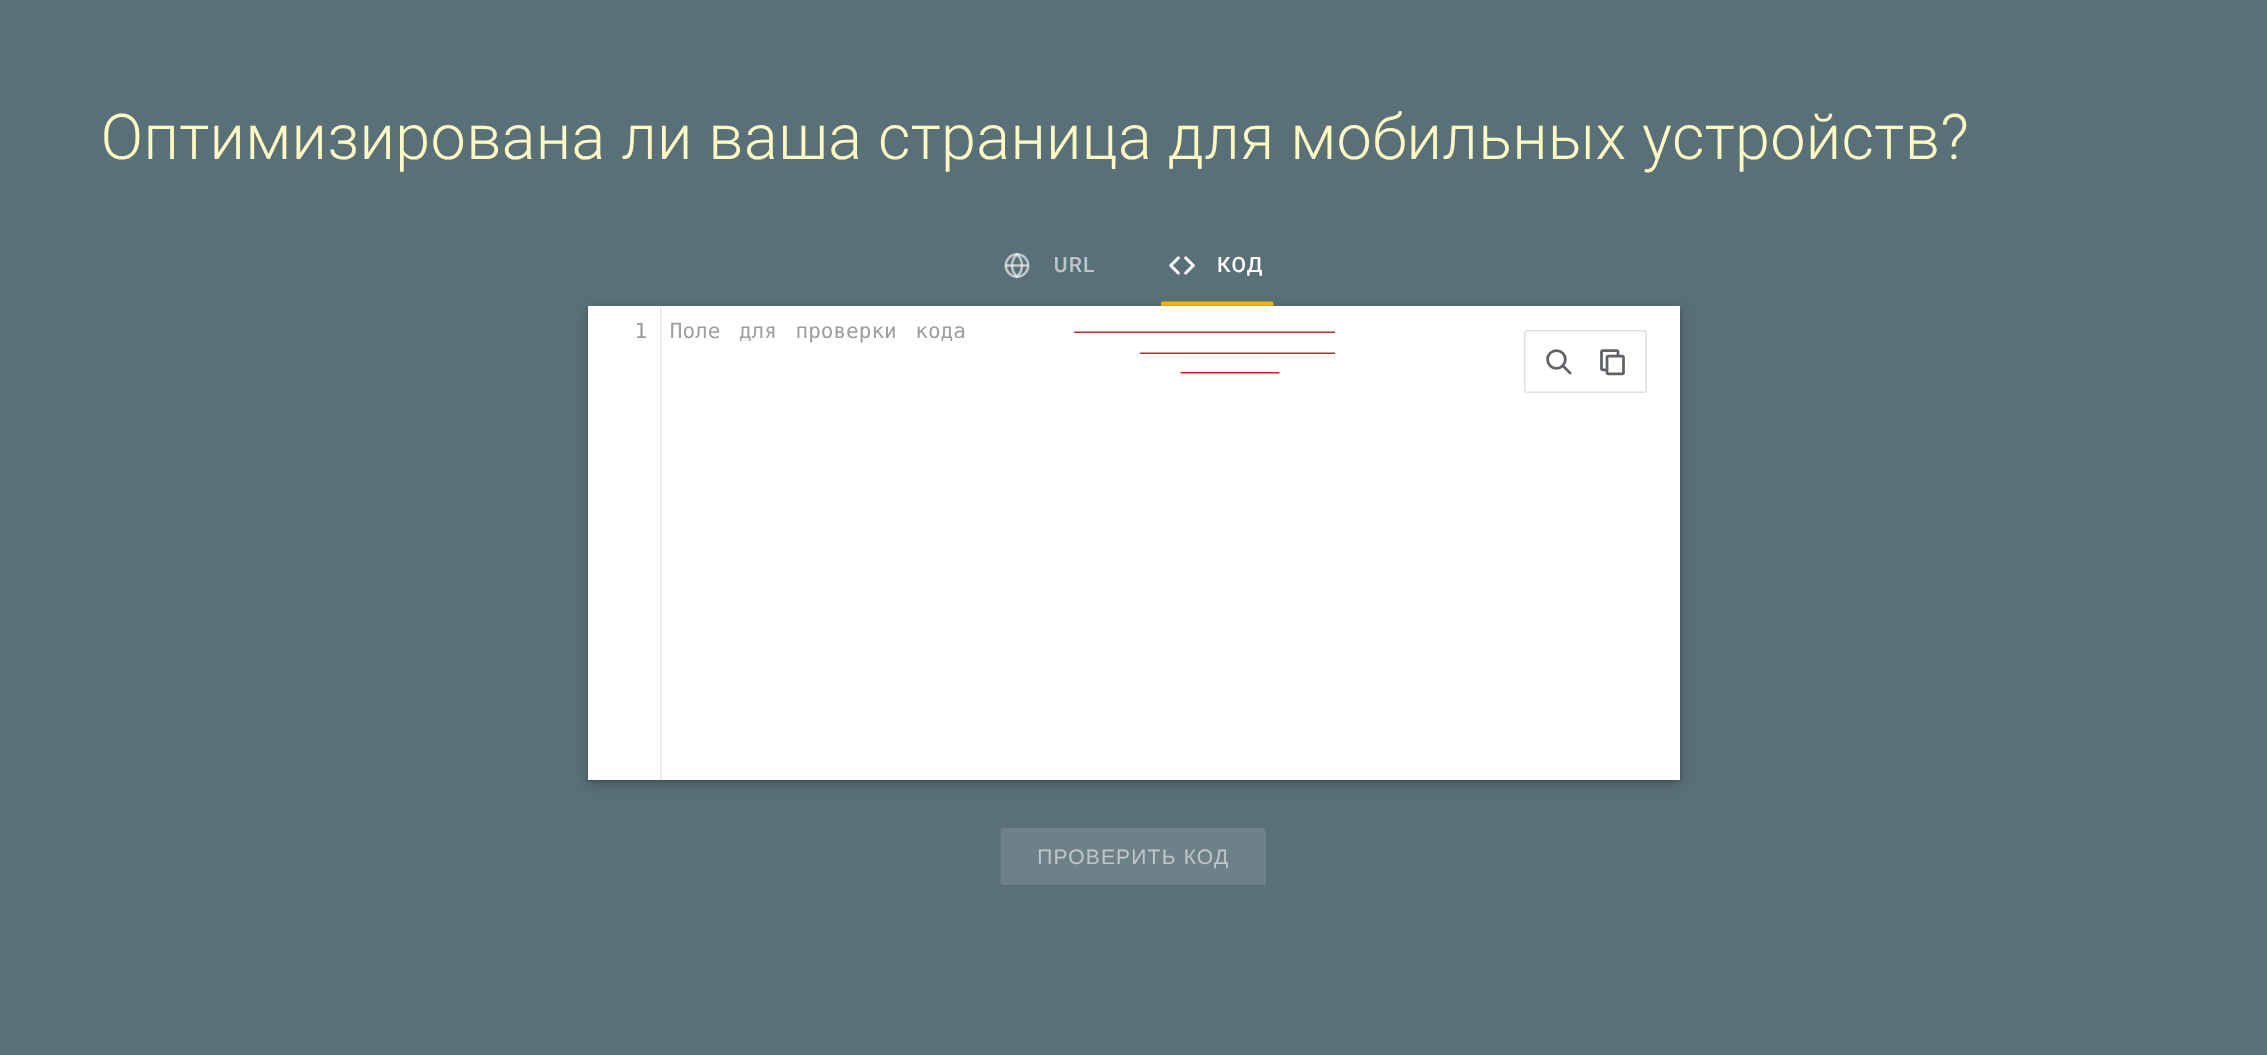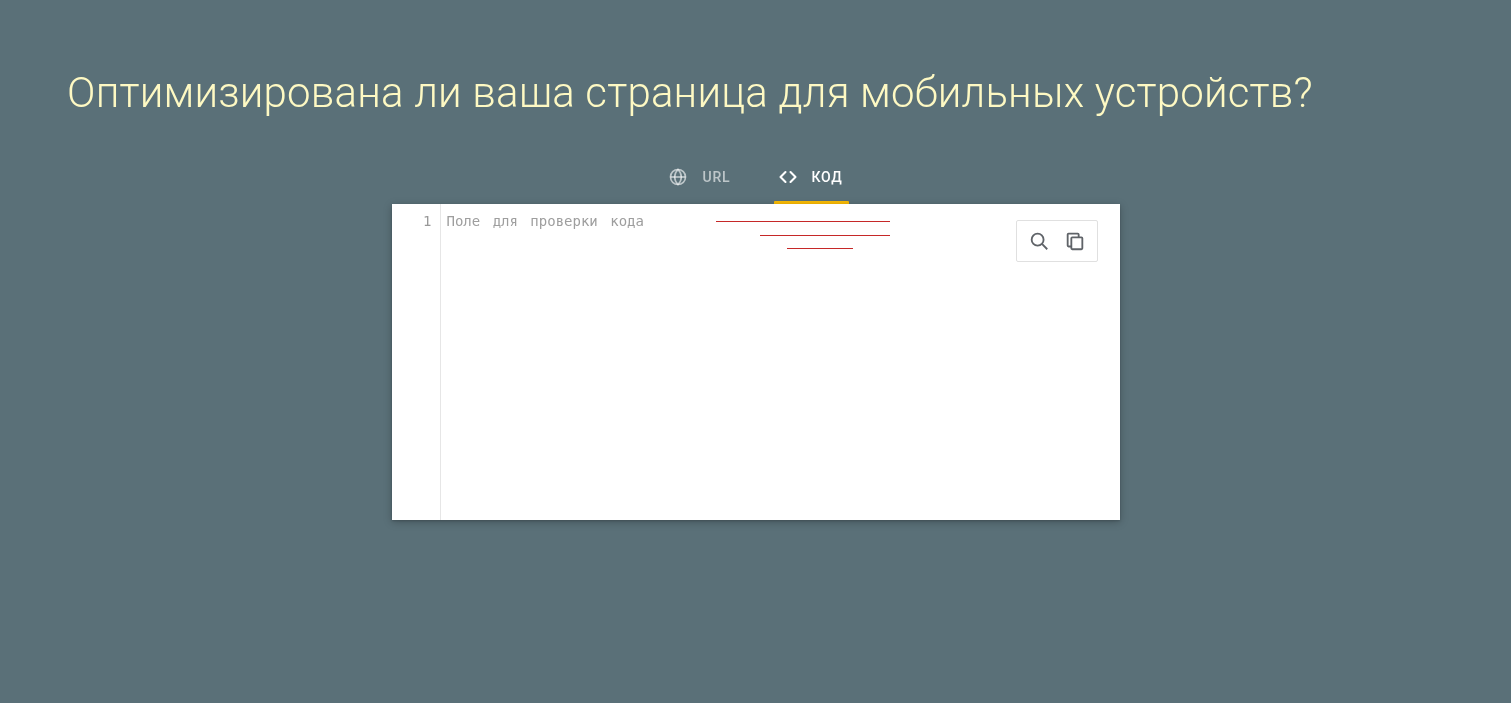--- a/index.html
+++ b/index.html
@@ -211,14 +211,15 @@
       </span>
       <span class="toolbar-btn">
         <svg viewBox="0 0 24 24" fill="none" stroke="currentColor" stroke-width="2">
           <rect x="8" y="8" width="12" height="13" rx="1"></rect>
           <path d="M16 8V5a1 1 0 0 0-1-1H5a1 1 0 0 0-1 1v12a1 1 0 0 0 1 1h3"></path>
         </svg>
       </span>
     </div>
   </div>
 
+  <button class="test-button">ПРОВЕРИТЬ КОД</button>
 
 </div>
 
 </body></html>

